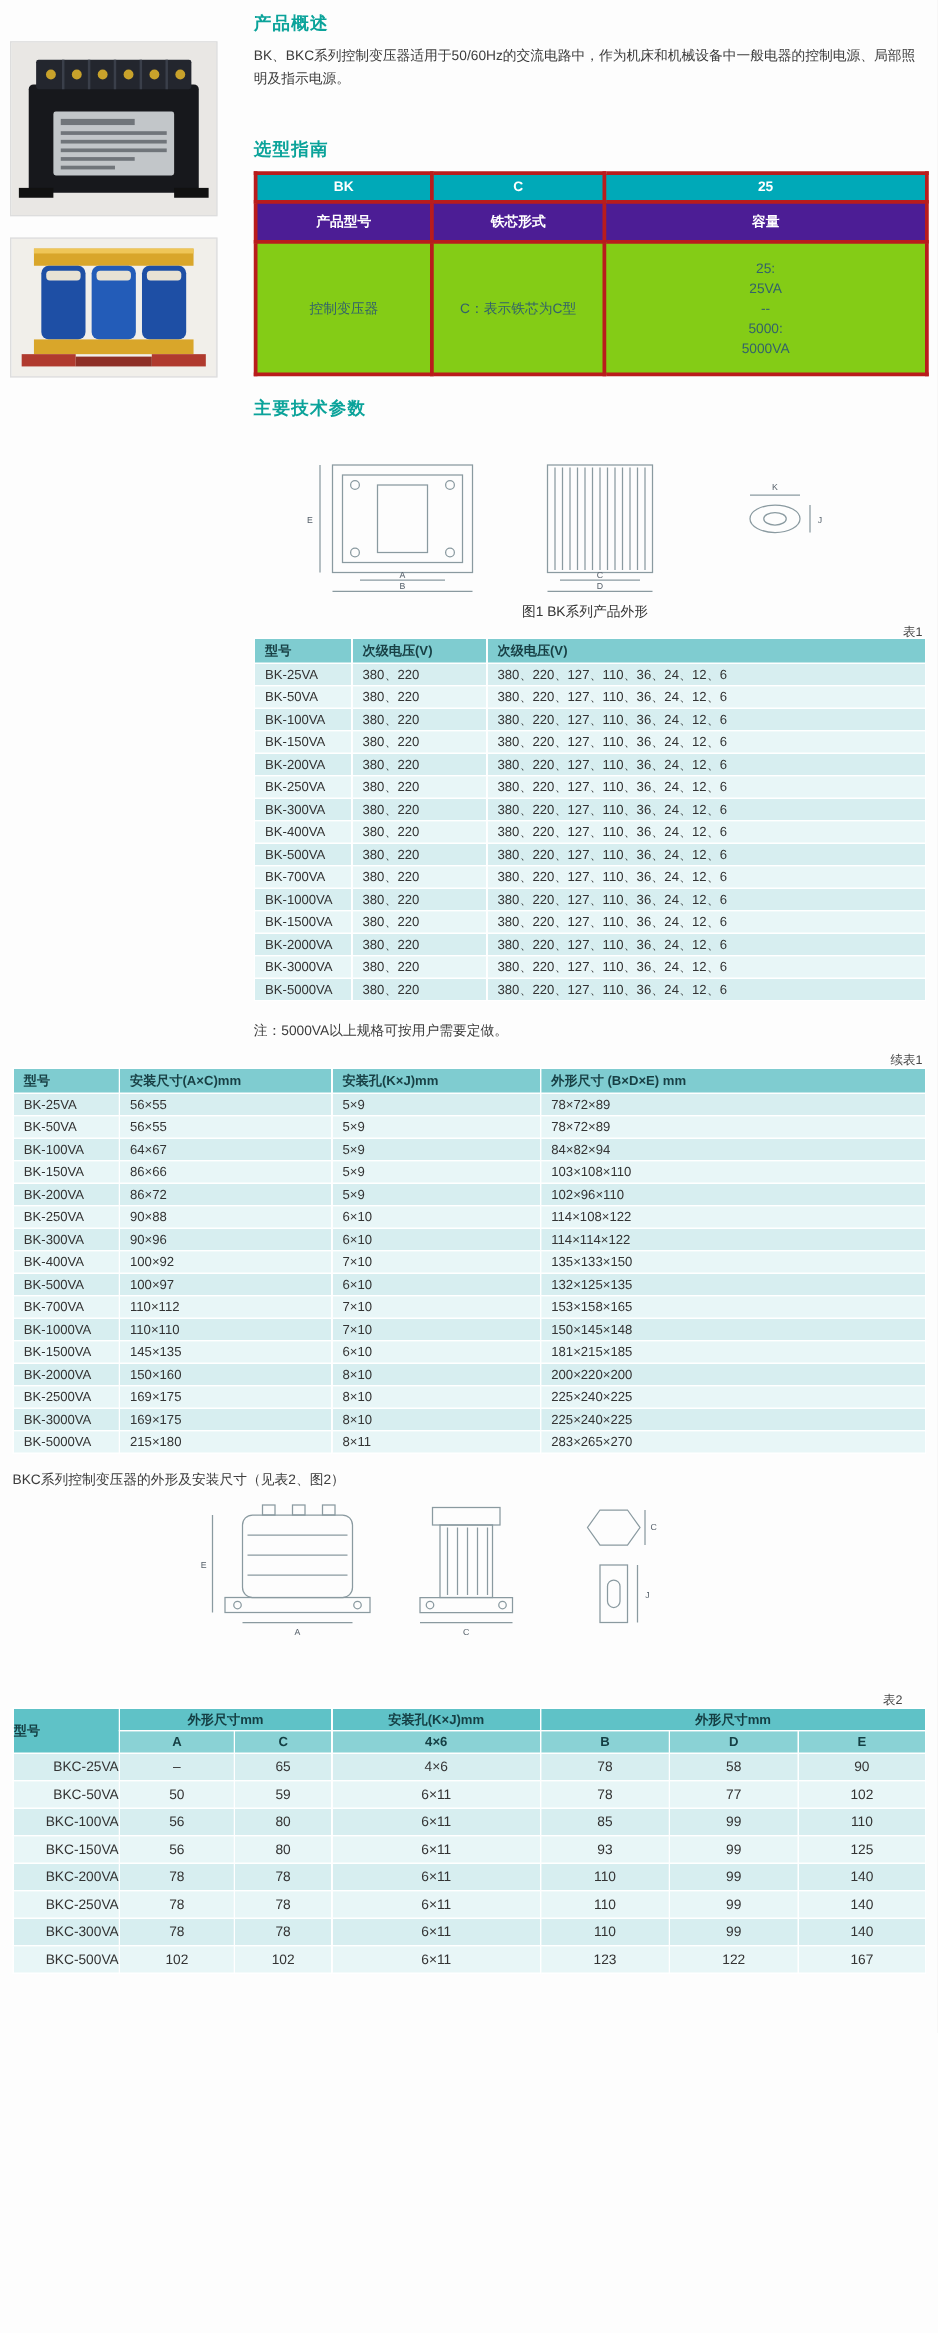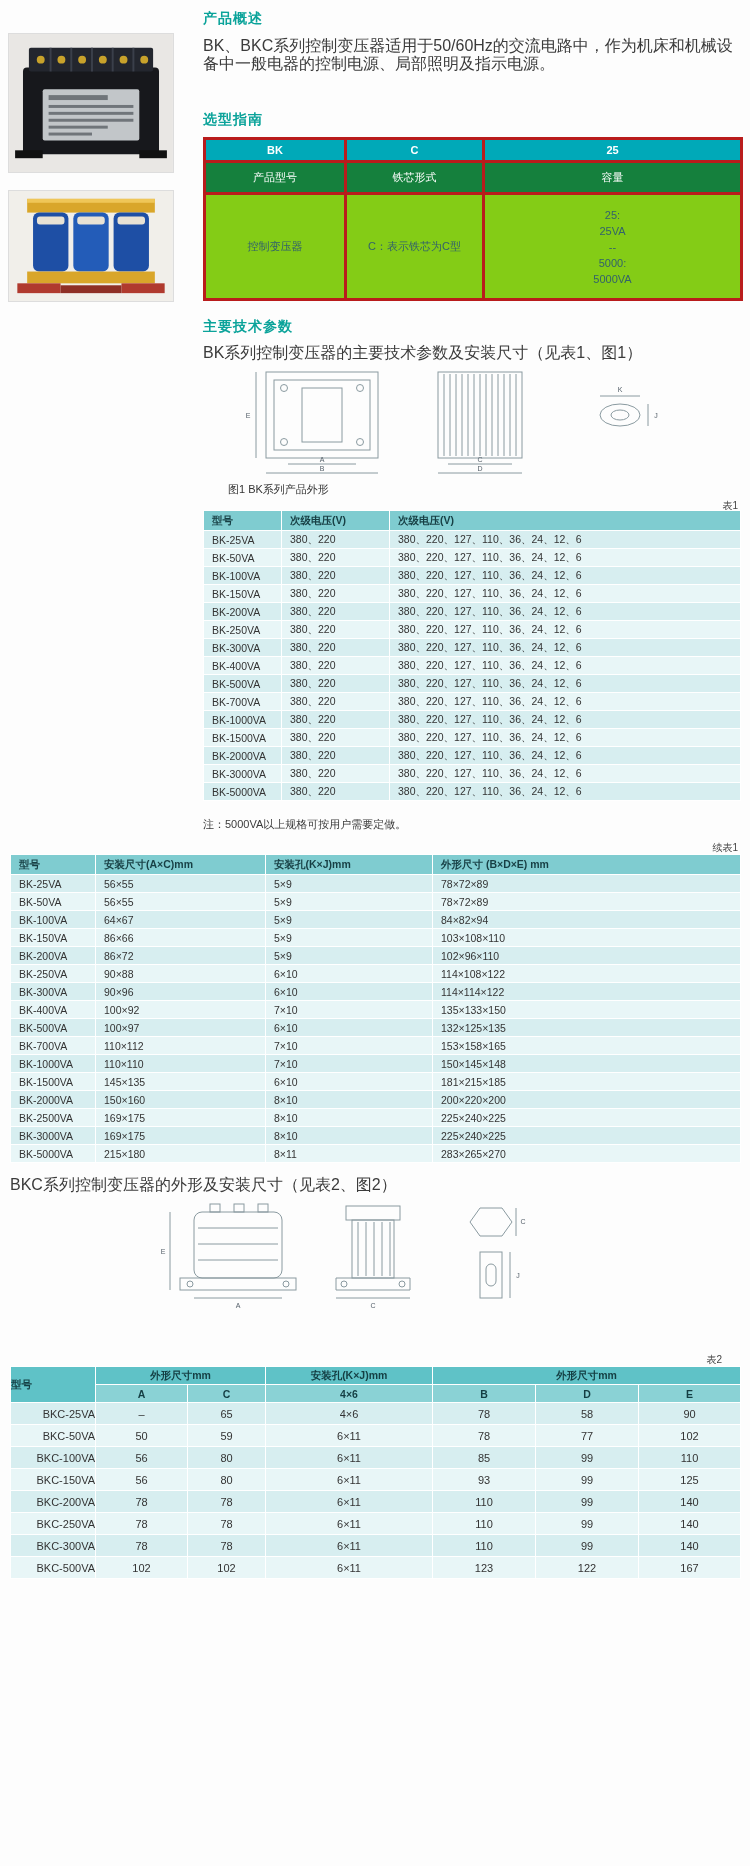--- a/index.html
+++ b/index.html
@@ -1,51 +1,51 @@
 <!DOCTYPE html>
 <html><head>
 <meta charset="utf-8">
 <style>
   *{box-sizing:border-box;margin:0;padding:0}
   html,body{background:#f3f2f2}
   body{font-family:"Liberation Sans","DejaVu Sans",sans-serif;color:#333}
   .page{position:relative;width:750px;height:1866px;margin:0 auto;background:#fdfdfd;overflow:hidden}
   .abs{position:absolute}
   .heading{font-size:14px;font-weight:bold;color:#0BA39A;letter-spacing:1px}
-  .bodytext{font-size:16px;line-height:17.5px;color:#3b3b3b}
+  .bodytext{font-size:11px;line-height:17.5px;color:#3b3b3b}
   .smalltext{font-size:11px;color:#3b3b3b}
   .tag{font-size:10px;color:#444}
 
   
   .photo{position:absolute;left:8px;border:1px solid #ddd;background:#eee}
 
   
   .sel-table{position:absolute;left:203px;top:137px;width:537px;border-collapse:collapse;table-layout:fixed;font-size:11px}
   .sel-table th,.sel-table td{border:3px solid #b91c1c;text-align:center;vertical-align:middle}
   .sel-table thead tr.r1 th{background:#00A9B8;color:#fff;height:23px;font-weight:bold}
-  .sel-table thead tr.r2 th{background:#15803d;color:#fff;height:32px;font-weight:normal}
+  .sel-table thead tr.r2 th{background:#4c1d95;color:#fff;height:32px;font-weight:bold}
   .sel-table tbody td{background:#84cc16;color:#33626a;height:106px}
   .cap-line{line-height:16px}
 
   
   .data-table{border-collapse:collapse;table-layout:fixed;font-size:10.5px}
   .data-table th,.data-table td{border:1px solid #fff;vertical-align:middle;overflow:hidden;white-space:nowrap}
   .data-table thead th{background:#7FCCD0;color:#173F44;height:20px;font-weight:bold}
   .data-table tbody tr:nth-child(odd) td{background:#D7EEF0}
   .data-table tbody tr:nth-child(even) td{background:#E8F6F7}
   .data-table tbody td{height:18px;color:#333}
   .left-table th,.left-table td{text-align:left;padding-left:8px}
   .center-table th,.center-table td{text-align:center}
   .center-table td:first-child{text-align:right;padding-left:8px}
   .center-table thead th{height:18px}
   .center-table tbody td{height:22px;font-size:11px}
   #table2 thead tr.g th{background:#5FC2C7;color:#143E43}
   #table2 thead tr.s th{background:#8AD2D5;color:#143E43}
 
-  .fig{position:absolute;text-align:left}
+  .fig{position:absolute;text-align:center}
   .fig-caption{font-size:11px;color:#333;margin-top:4px}
   .dimtxt{font-size:7px;fill:#55606a}
   svg{display:block;margin:0 auto}
 </style>
 </head>
 <body>
 
 <div class="page">
 
   <div class="photo" style="top:33px;width:166px;height:140px">
@@ -133,21 +133,20 @@
           <div class="cap-line">25VA</div>
           <div class="cap-line">--</div>
           <div class="cap-line">5000:</div>
           <div class="cap-line">5000VA</div>
         </td>
       </tr>
     </tbody>
   </table>
 
   <div class="abs heading" style="left:203px;top:318px">主要技术参数</div>
-  <div class="abs bodytext" style="left:203px;top:344px">BK系列控制变压器的主要技术参数及安装尺寸（见表1、图1）</div>
 
   <div class="fig" style="left:228px;top:366px;width:480px">
     <svg viewBox="0 0 480 112" width="480" height="112">
       <g fill="none" stroke="#8A9AA0" stroke-width="1">
         <rect x="38" y="6" width="112" height="86"></rect>
         <rect x="46" y="14" width="96" height="70"></rect>
         <rect x="74" y="22" width="40" height="54"></rect>
         <circle cx="56" cy="22" r="3.5"></circle>
           <circle cx="132" cy="22" r="3.5"></circle>
         <circle cx="56" cy="76" r="3.5"></circle>

